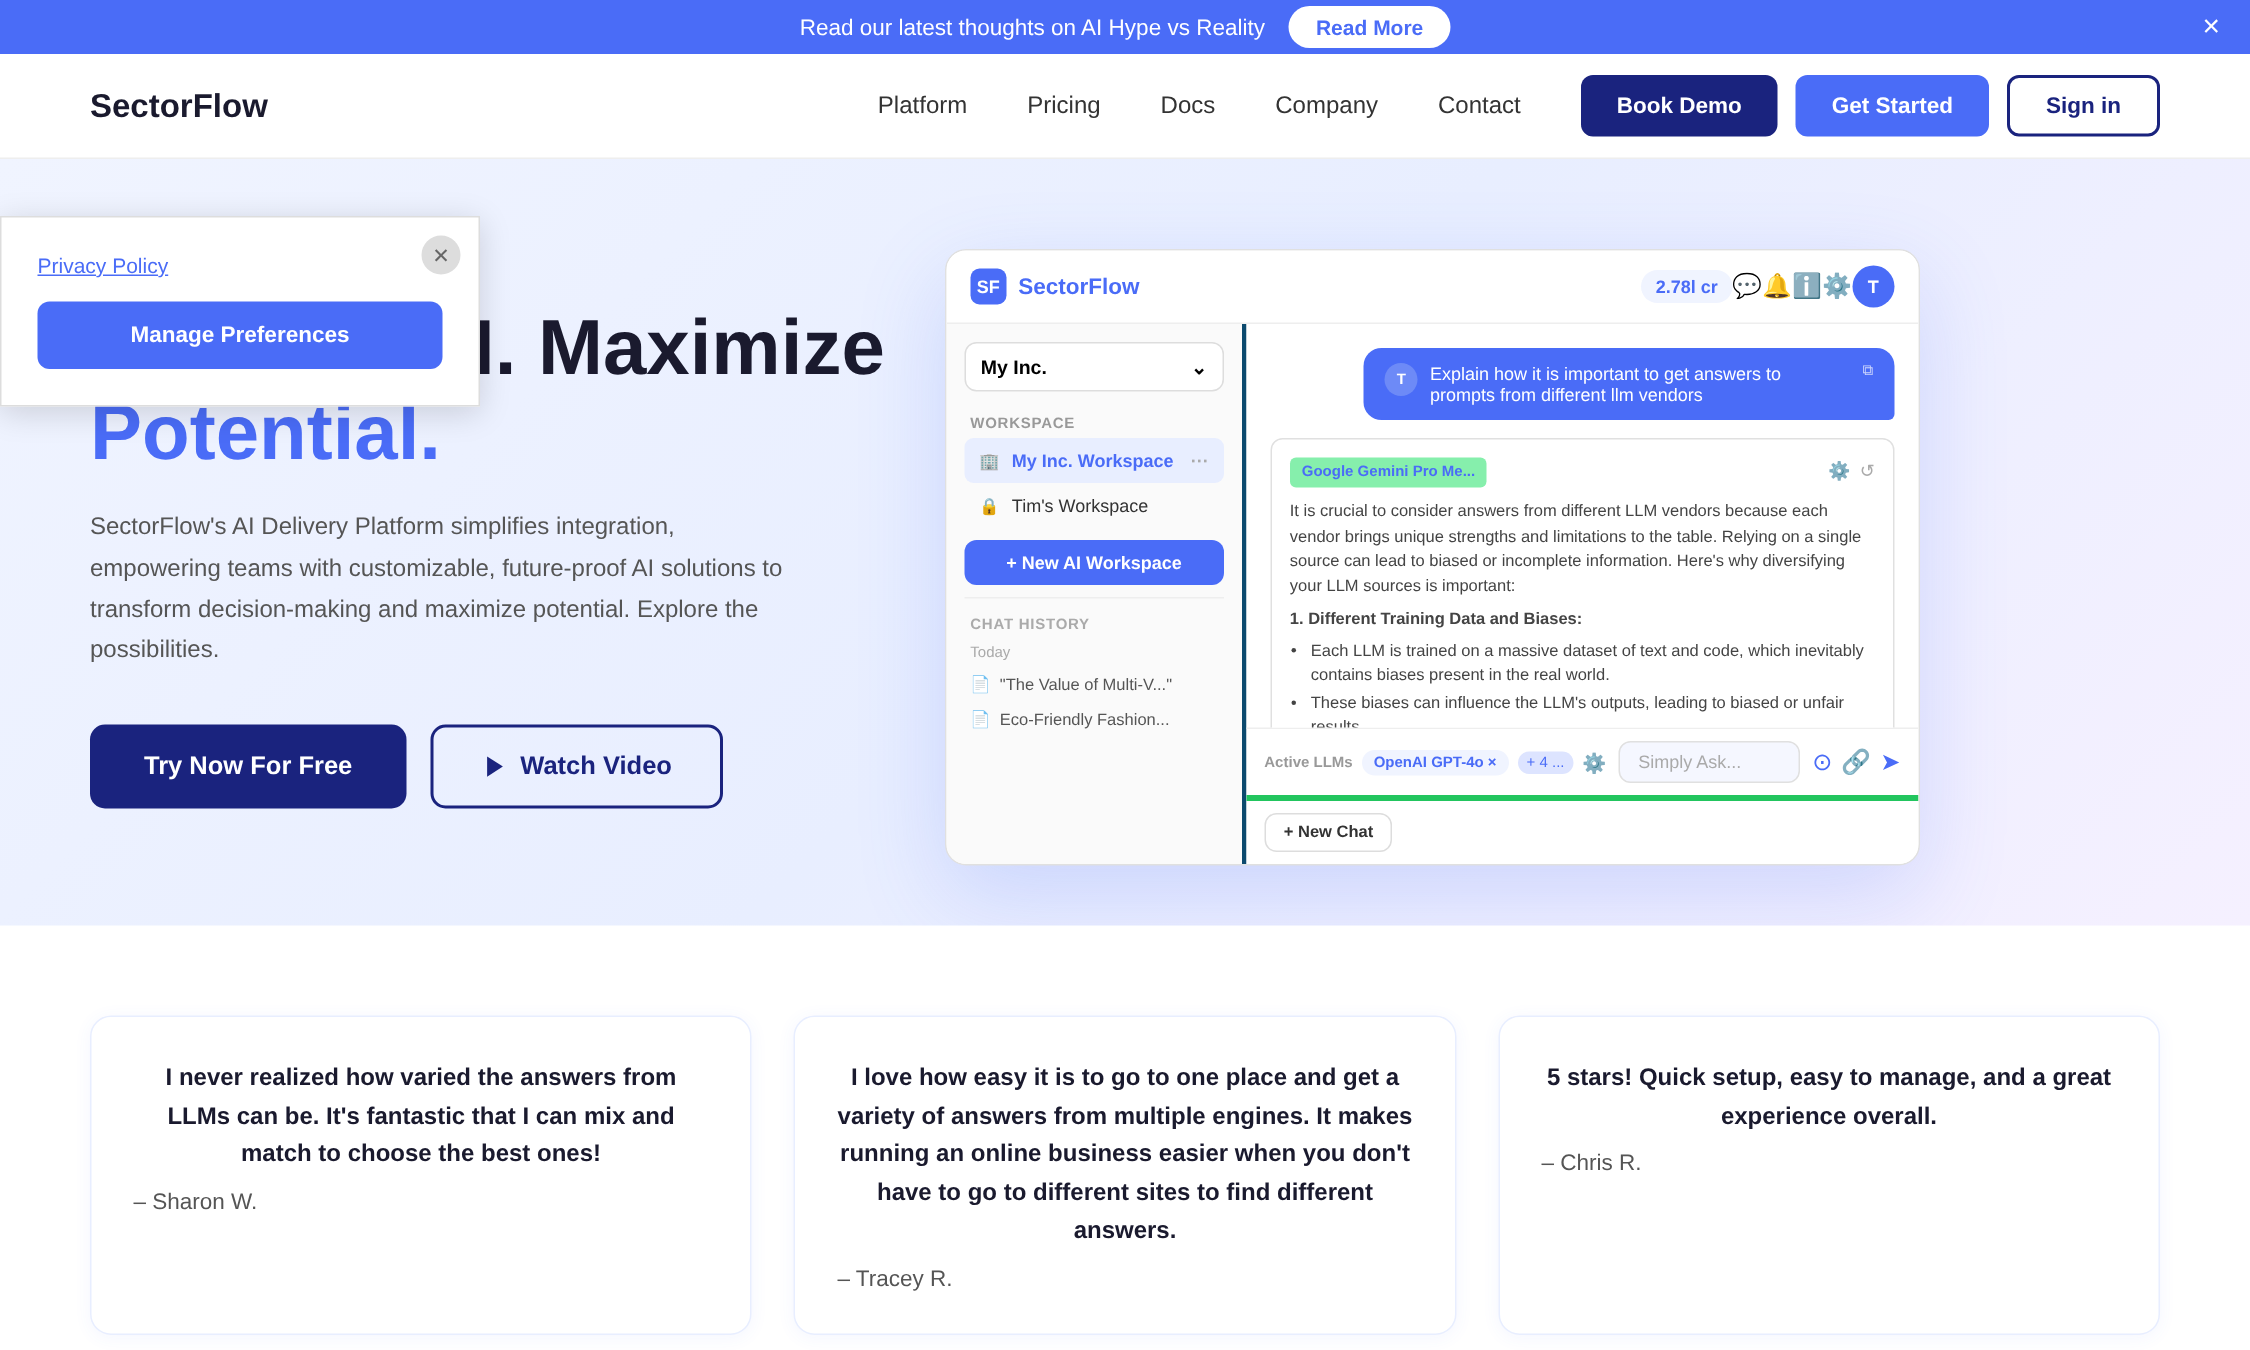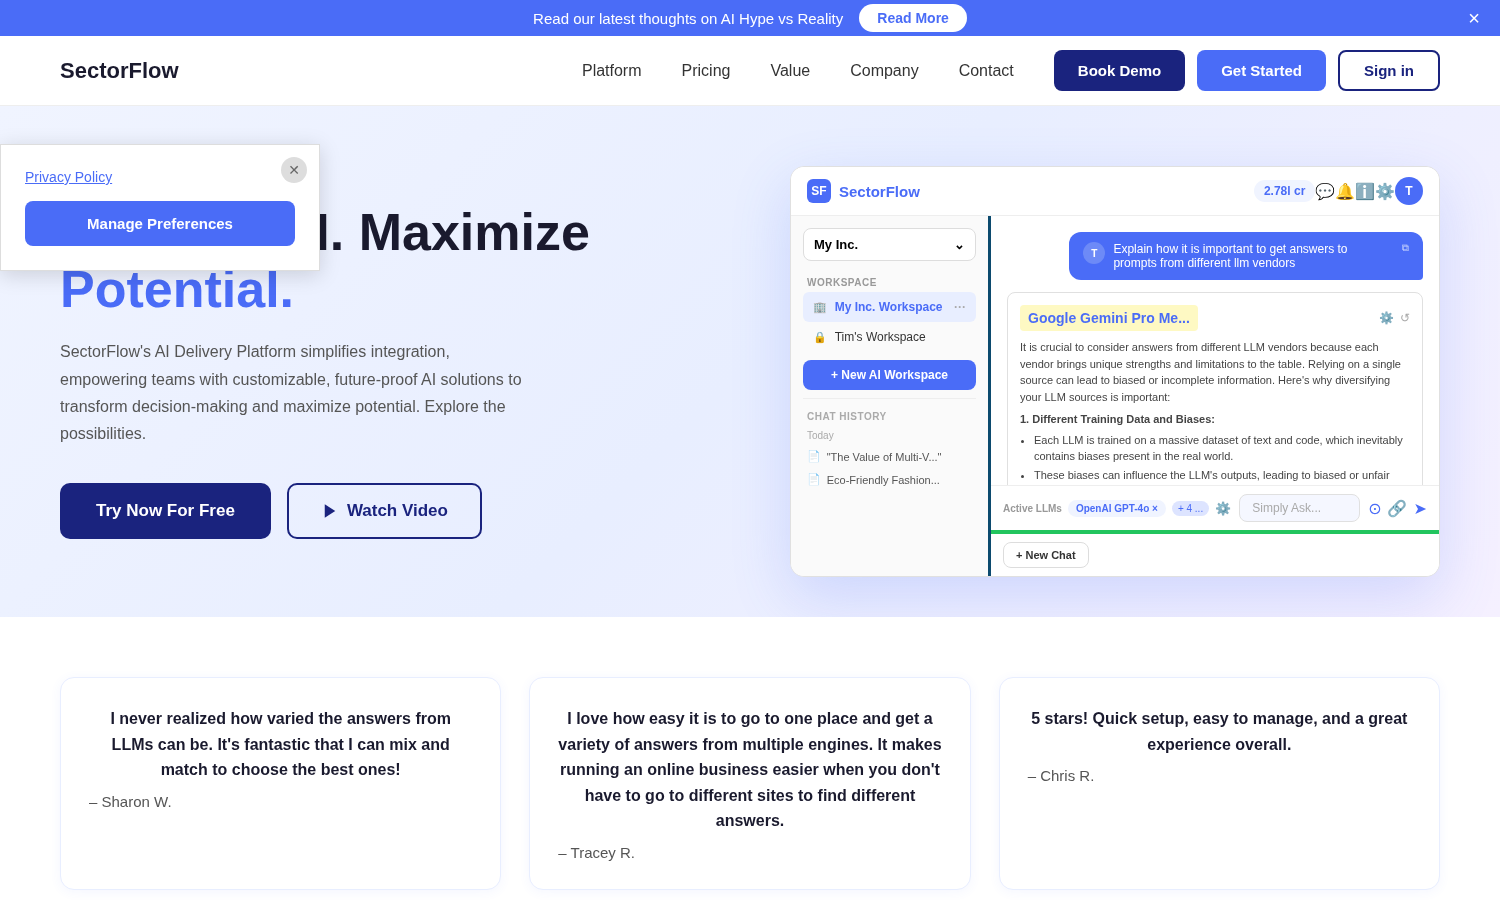--- a/index.html
+++ b/index.html
@@ -162,21 +162,20 @@
     .play-icon {
       width: 18px;
       height: 18px;
       display: inline-block;
     }
 
     
     .hero-image {
       flex: 1;
       display: flex;
-      justify-content: flex-end;
       align-items: center;
       padding-left: 40px;
     }
     .app-screenshot {
       background: white;
       border-radius: 14px;
       box-shadow: 0 20px 60px rgba(74, 108, 247, 0.2);
       overflow: hidden;
       width: 650px;
       border: 1px solid #e0e0e0;
@@ -369,24 +368,24 @@
       color: #333;
       background: white;
     }
     .response-header {
       display: flex;
       align-items: center;
       justify-content: space-between;
       margin-bottom: 8px;
     }
     .response-source {
-      font-size: 14px;
+      font-size: 10px;
       color: #4a6cf7;
       font-weight: 600;
-      background: #fef9c3;
+      background: #86efac;
       padding: 2px 8px;
       border-radius: 4px;
     }
     .response-title { font-weight: 700; margin-bottom: 4px; font-size: 11px; }
     .response-text { font-size: 11px; color: #444; line-height: 1.5; }
     .response-text ul { padding-left: 14px; margin: 4px 0; }
     .response-text li { margin-bottom: 2px; }
     .app-bottom-bar {
       border-top: 1px solid #eee;
       padding: 8px 12px;
@@ -535,21 +534,21 @@
   <span class="banner-text">Read our latest thoughts on AI Hype vs Reality</span>
   <button class="banner-read-more">Read More</button>
   <button class="banner-close">×</button>
 </div>
 
 <nav class="navbar">
   <div class="nav-logo">SectorFlow</div>
   <div class="nav-links">
     <a class="nav-link">Platform</a>
     <a class="nav-link">Pricing</a>
-    <a class="nav-link">Value</a>
+    <a class="nav-link">Docs</a>
     <a class="nav-link">Company</a>
     <a class="nav-link">Contact</a>
   </div>
   <div class="nav-actions">
     <button class="btn-book-demo">Book Demo</button>
     <button class="btn-get-started">Get Started</button>
     <button class="btn-sign-in">Sign in</button>
   </div>
 </nav>
 

